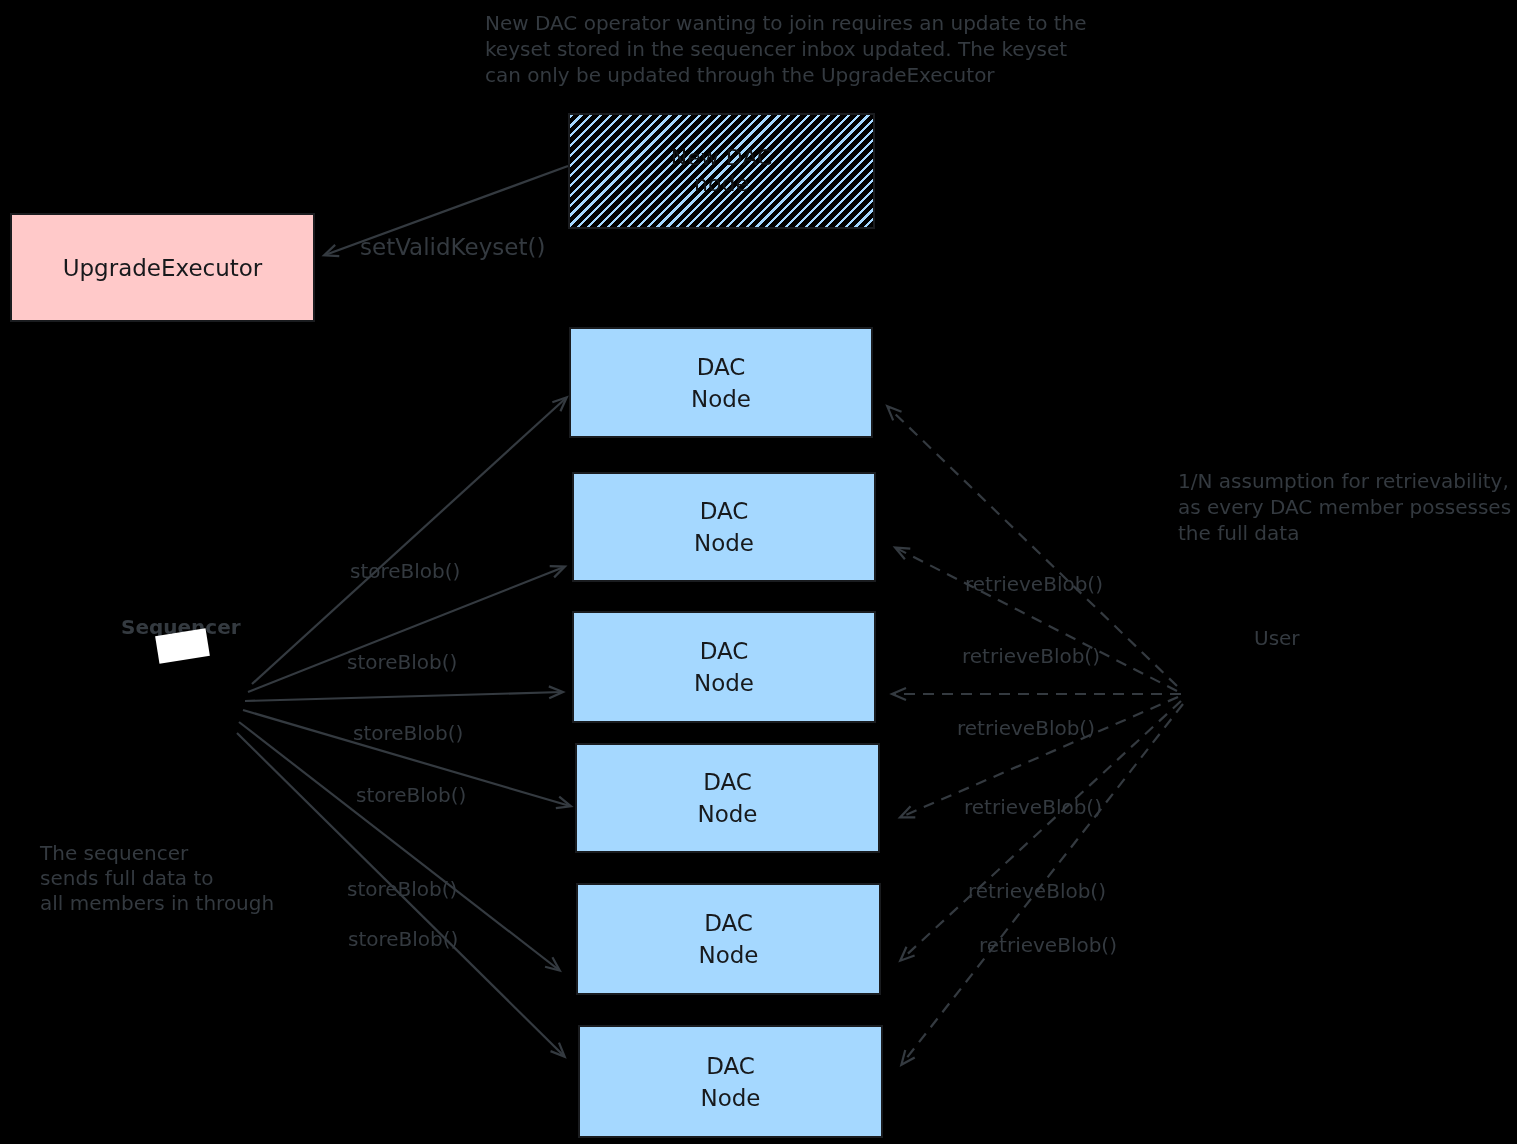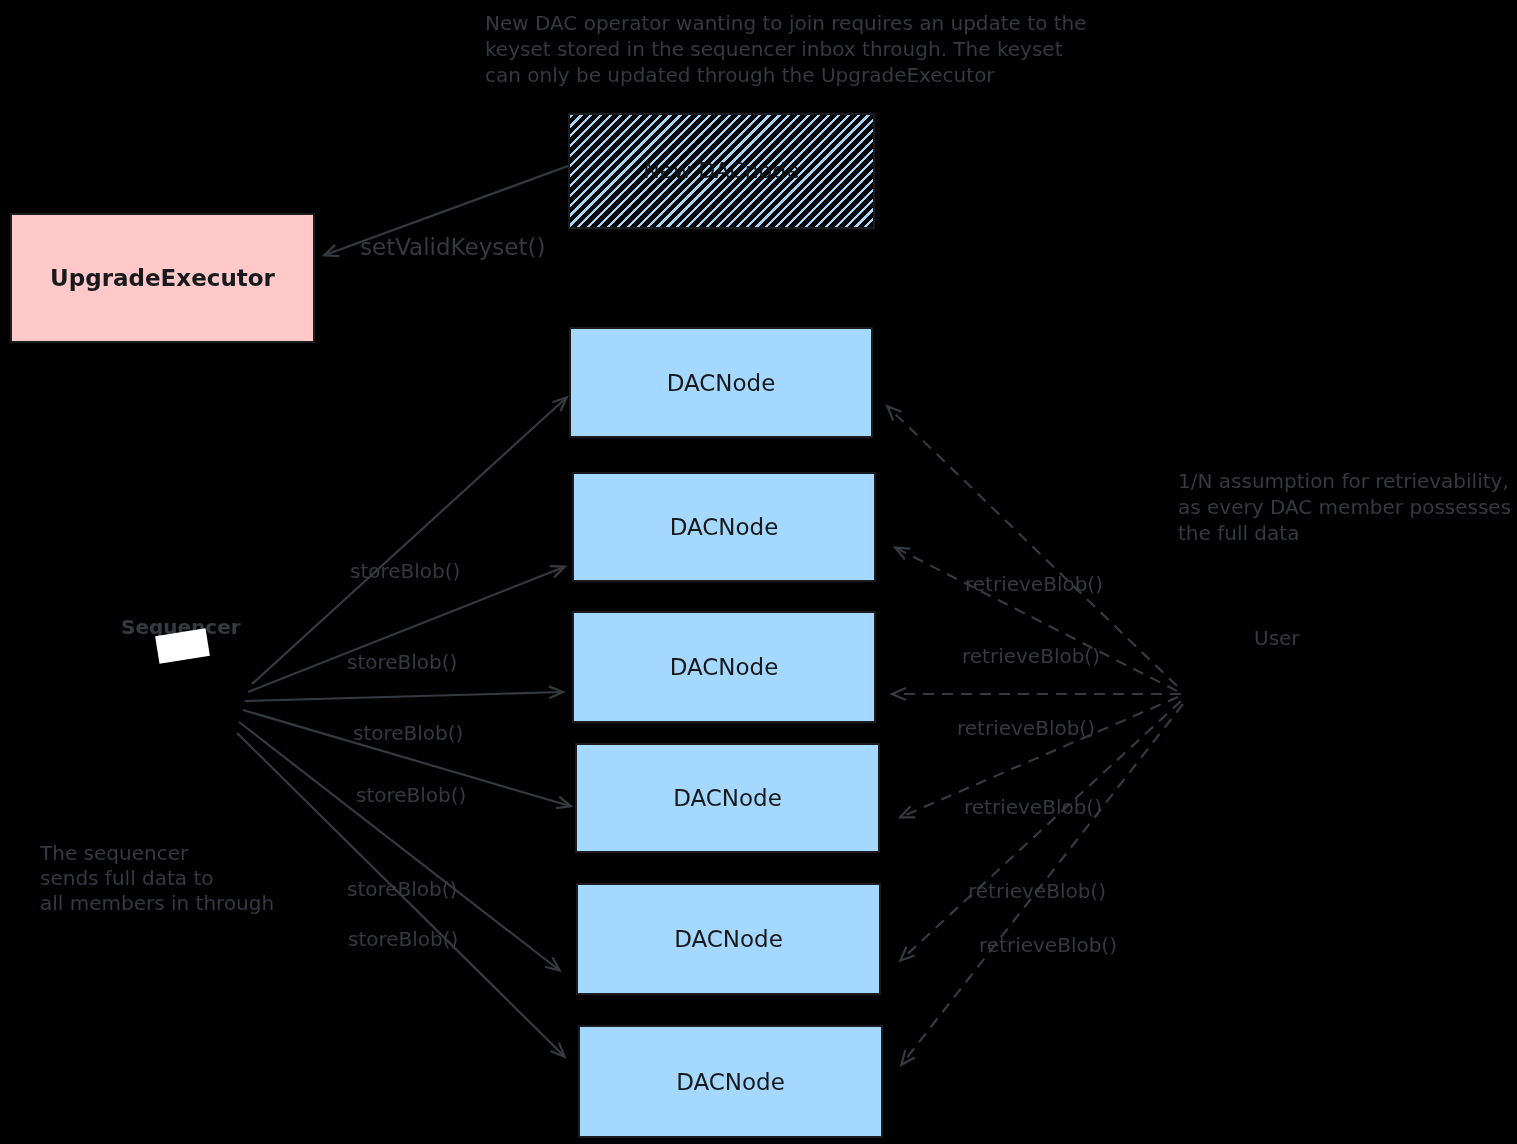--- a/index.html
+++ b/index.html
@@ -4,21 +4,21 @@
 <style>
   html,body{margin:0;padding:0;background:#000;}
   #canvas{
     position:relative;width:1517px;height:1144px;overflow:hidden;
     background:var(--canvas-bg,#000000);
     font-family:"DejaVu Sans",sans-serif;
   }
   .note{position:absolute;color:var(--ink,#343a40);font-size:20px;line-height:26px;white-space:nowrap;}
   .note .nl{display:block;}
   .box{
-    position:absolute;display:flex;flex-direction:row;align-items:center;justify-content:center;
+    position:absolute;display:flex;flex-direction:column;align-items:center;justify-content:center;
     border:2px solid var(--box-border,#1a1c1f);box-sizing:border-box;text-align:center;
     color:var(--box-ink,#17191c);
   }
   .box .bl{font-size:23px;line-height:32px;display:block;}
   .blue{background:var(--node-blue,#a5d8ff);}
   .pink{background:var(--node-pink,#ffc9c9);}
   .hatch{
     background:repeating-linear-gradient(135deg,
       var(--node-blue,#a5d8ff) 0px, var(--node-blue,#a5d8ff) 2.2px,
       transparent 2.2px, transparent 7px);
@@ -61,30 +61,30 @@
         <line x1="1181" y1="694" x2="893" y2="694" marker-end="url(#ah)"></line>
         <line x1="1178" y1="697" x2="901" y2="817" marker-end="url(#ah)"></line>
         <line x1="1181" y1="701" x2="901" y2="960" marker-end="url(#ah)"></line>
         <line x1="1183" y1="704" x2="902" y2="1064" marker-end="url(#ah)"></line>
       </g>
     </g>
   </svg>
 
   <div class="note" style="left:458px;top:10px;margin-left:27px;">
     <span class="nl">New DAC operator wanting to join requires an update to the</span>
-    <span class="nl">keyset stored in the sequencer inbox through. The keyset</span>
+    <span class="nl">keyset stored in the sequencer inbox updated. The keyset</span>
     <span class="nl">can only be updated through the UpgradeExecutor</span>
   </div>
 
   <div class="box hatch" style="left:568px;top:113px;width:307px;height:116px;">
     <span class="bl">New DAC</span>
     <span class="bl">node</span>
   </div>
 
-  <div class="box pink" style="left:10px;top:213px;width:305px;height:130px;font-weight:bold;">
+  <div class="box pink" style="left:10px;top:213px;width:305px;height:109px;">
     <span class="bl">UpgradeExecutor</span>
   </div>
 
   <div class="edge-label big-label" style="left:360px;top:197px;">setValidKeyset()</div>
 
   <div class="box blue" style="left:569px;top:327px;width:304px;height:111px;">
     <span class="bl">DAC</span>
     <span class="bl">Node</span>
   </div>
   <div class="box blue" style="left:572px;top:472px;width:304px;height:110px;">

